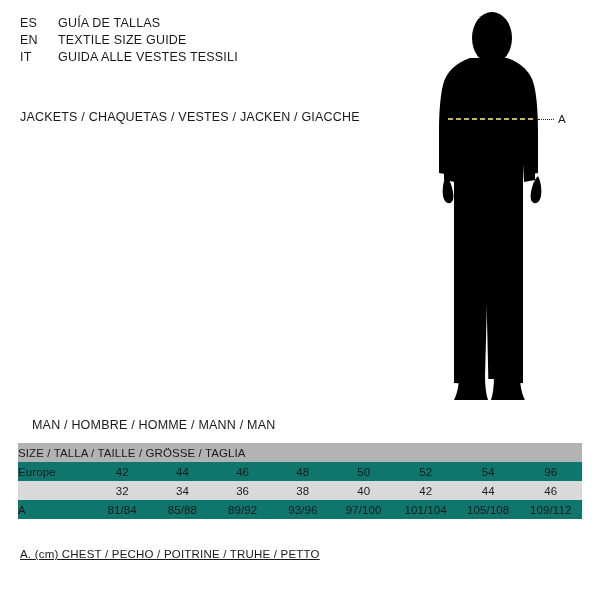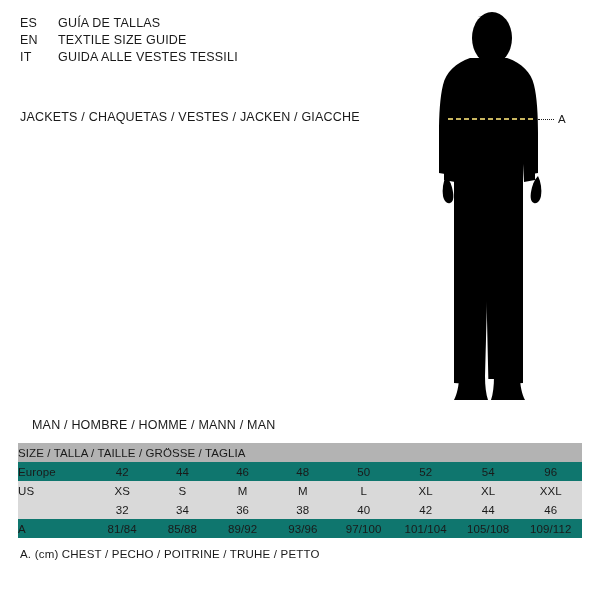--- a/index.html
+++ b/index.html
@@ -129,20 +129,21 @@
     width: 67px;
     text-align: center;
   }
 
   .footnote {
     position: absolute;
     left: 20px;
     top: 548px;
     font-size: 11.5px;
     letter-spacing: 0.2px;
+    text-decoration: underline;
   }
 </style>
 </head>
 <body>
 
 <div class="page">
 
   <div class="lang-block">
     <div class="lang-row">
       <span class="lang-code">ES</span>
@@ -199,31 +200,20 @@
         <td class="cell-val">42</td>
         <td class="cell-val">44</td>
         <td class="cell-val">46</td>
         <td class="cell-val">48</td>
         <td class="cell-val">50</td>
         <td class="cell-val">52</td>
         <td class="cell-val">54</td>
         <td class="cell-val">96</td>
       </tr>
       <tr class="row-shade">
-        <td class="cell-label">US</td>
-        <td class="cell-val">XS</td>
-        <td class="cell-val">S</td>
-        <td class="cell-val">M</td>
-        <td class="cell-val">M</td>
-        <td class="cell-val">L</td>
-        <td class="cell-val">XL</td>
-        <td class="cell-val">XL</td>
-        <td class="cell-val">XXL</td>
-      </tr>
-      <tr class="row-shade">
         <td class="cell-label"></td>
         <td class="cell-val">32</td>
         <td class="cell-val">34</td>
         <td class="cell-val">36</td>
         <td class="cell-val">38</td>
         <td class="cell-val">40</td>
         <td class="cell-val">42</td>
         <td class="cell-val">44</td>
         <td class="cell-val">46</td>
       </tr>

